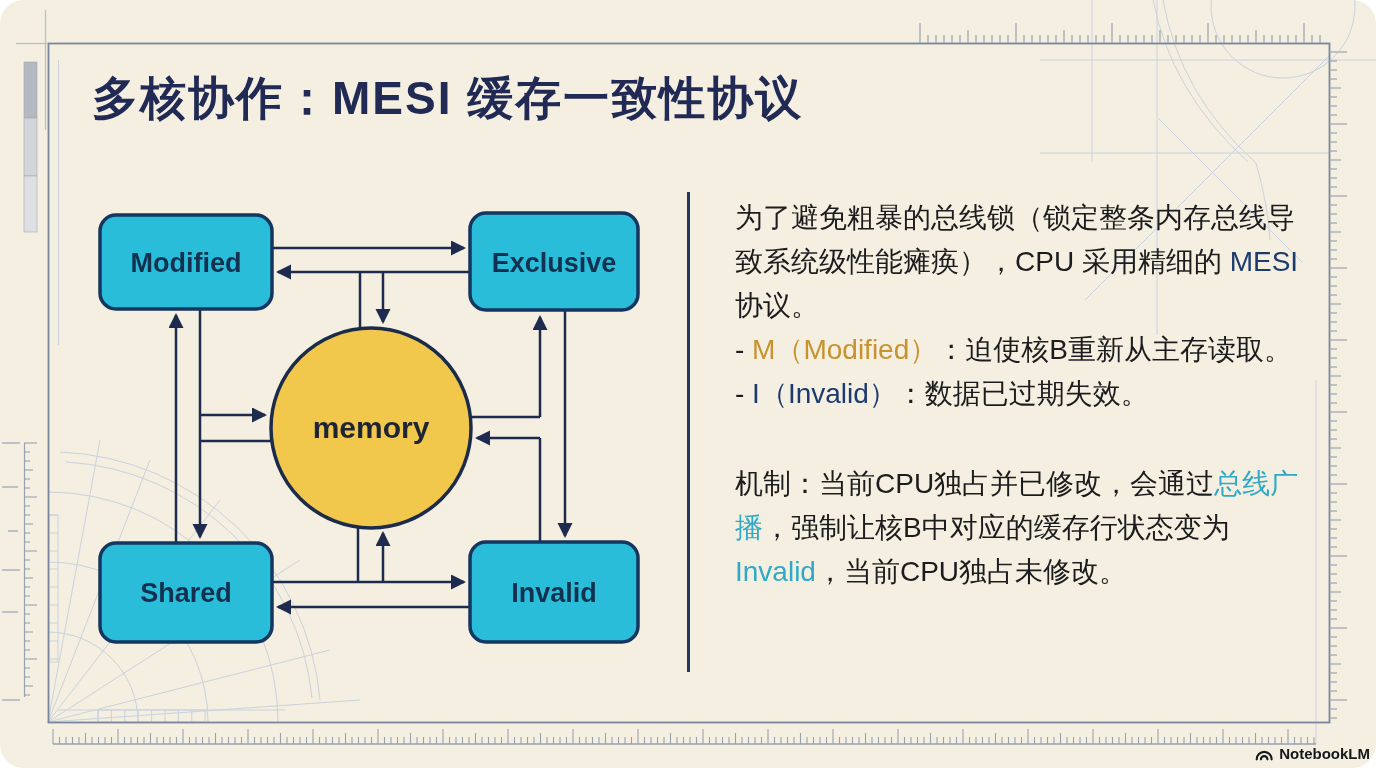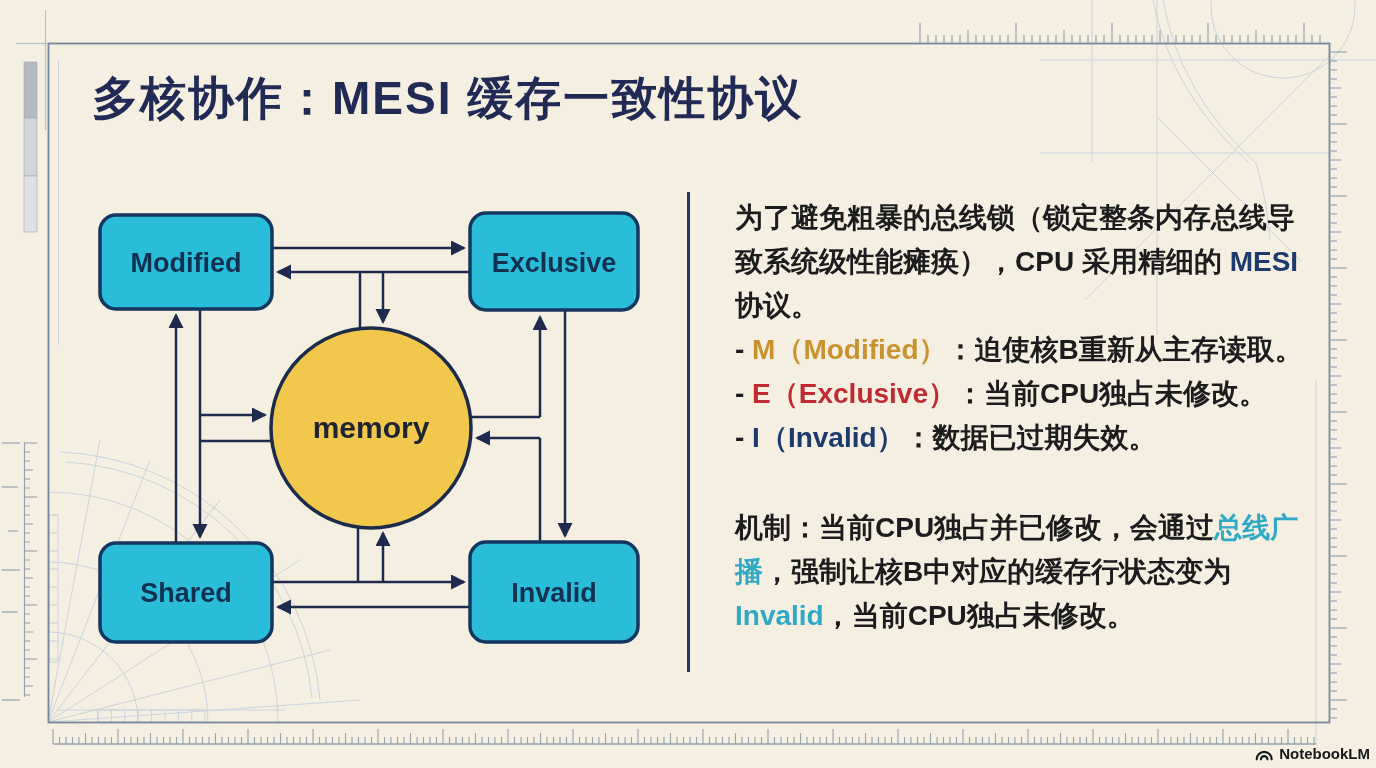--- a/index.html
+++ b/index.html
@@ -1,23 +1,23 @@
 <!DOCTYPE html>
 <html style="--c-bg: #f4efe0; --c-title: #202a54; --c-text: #1c1c1e; --c-node-fill: #29bdd9; --c-node-stroke: #14365f; --c-node-text: #12304f; --c-memory-fill: #f1c84c; --c-memory-stroke: #1c2b4a; --c-arrow: #1e2a4e; --c-divider: #233a5e; --c-gold: #c8922f; --c-red: #bf2b31; --c-cyan: #2fa9c6; --c-navy: #1d3a6e; --c-frame: #78879c; --c-ruler: #97a2b0; --c-decor: #c9d2dd; --c-brand-text: #16181b;"><head>
 <meta charset="utf-8">
 <style>
   html,body{margin:0;padding:0;}
   body{width:1376px;height:768px;overflow:hidden;font-family:"Liberation Sans",sans-serif;}
-  .stage{position:relative;width:1376px;height:768px;background:var(--c-bg,#f4efe0);}
+  .stage{position:relative;width:1376px;height:768px;background:var(--c-bg,#f4efe0);border-radius:24px;}
   svg{position:absolute;left:0;top:0;}
   #bg,#diagram{width:1376px;height:768px;}
   .title{position:absolute;left:92px;top:68px;margin:0;font-size:46px;font-weight:900;
          letter-spacing:2px;color:var(--c-title,#202a54);white-space:nowrap;}
   .panel{position:absolute;left:735px;top:196px;width:572px;font-size:28px;line-height:44px;
-         font-weight:700;color:var(--c-text,#1c1c1e);}
+         font-weight:400;color:var(--c-text,#1c1c1e);}
   .panel p{margin:0;}
   .mech{margin-top:46px !important;}
   .hl-gold{color:var(--c-gold,#c8922f);text-align:right;}
   .hl-red{color:var(--c-red,#bf2b31);}
   .hl-cyan{color:var(--c-cyan,#2fa9c6);}
   .hl-navy{color:var(--c-navy,#1d3a6e);}
   .node-label{font-size:27px;font-weight:600;fill:var(--c-node-text,#12304f);}
   .mem-label{font-size:30px;font-weight:600;fill:#1f2433;}
   .arrow{stroke:var(--c-arrow,#1e2a4e);stroke-width:2.5;fill:none;}
   .decor{stroke:var(--c-decor,#c9d2dd);stroke-width:1;fill:none;}
@@ -505,21 +505,20 @@
       <text x="371" y="438" text-anchor="middle" class="mem-label">memory</text>
     </g>
 
     <line x1="688.5" y1="192" x2="688.5" y2="672" stroke-width="3" stroke="#233a5e"></line>
   </svg>
 
   <div class="panel">
     <p><span>为了避免粗暴的总线锁（锁定整条内存总线导致系统级性能瘫痪），CPU 采用精细的 </span><span class="hl-navy">MESI</span><span> 协议。</span></p>
 
     <p><span>- </span><span class="hl-gold">M（Modified）</span><span>：迫使核B重新从主存读取。</span></p>
-    <p><span>- </span><span class="hl-red">E（Exclusive）</span><span>：当前CPU独占未修改。</span></p>
     <p><span>- </span><span class="hl-navy">I（Invalid）</span><span>：数据已过期失效。</span></p>
 
     <p class="mech"><span>机制：当前CPU独占并已修改，会通过</span><span class="hl-cyan">总线广播</span><span>，强制让核B中对应的缓存行状态变为 </span><span class="hl-cyan">Invalid</span><span>，当前CPU独占未修改。</span></p>
   </div>
 
   <div class="brand">
     <svg width="20" height="18" viewBox="0 0 22 18">
       <path d="M3,16 A8.2,8.2 0 0 1 19.4,16" stroke="#16181b" stroke-width="2.4" fill="none" stroke-linecap="round"></path>
       <path d="M7.6,16 A3.6,3.6 0 0 1 14.8,16" stroke="#16181b" stroke-width="2.4" fill="none" stroke-linecap="round"></path>
     </svg>

